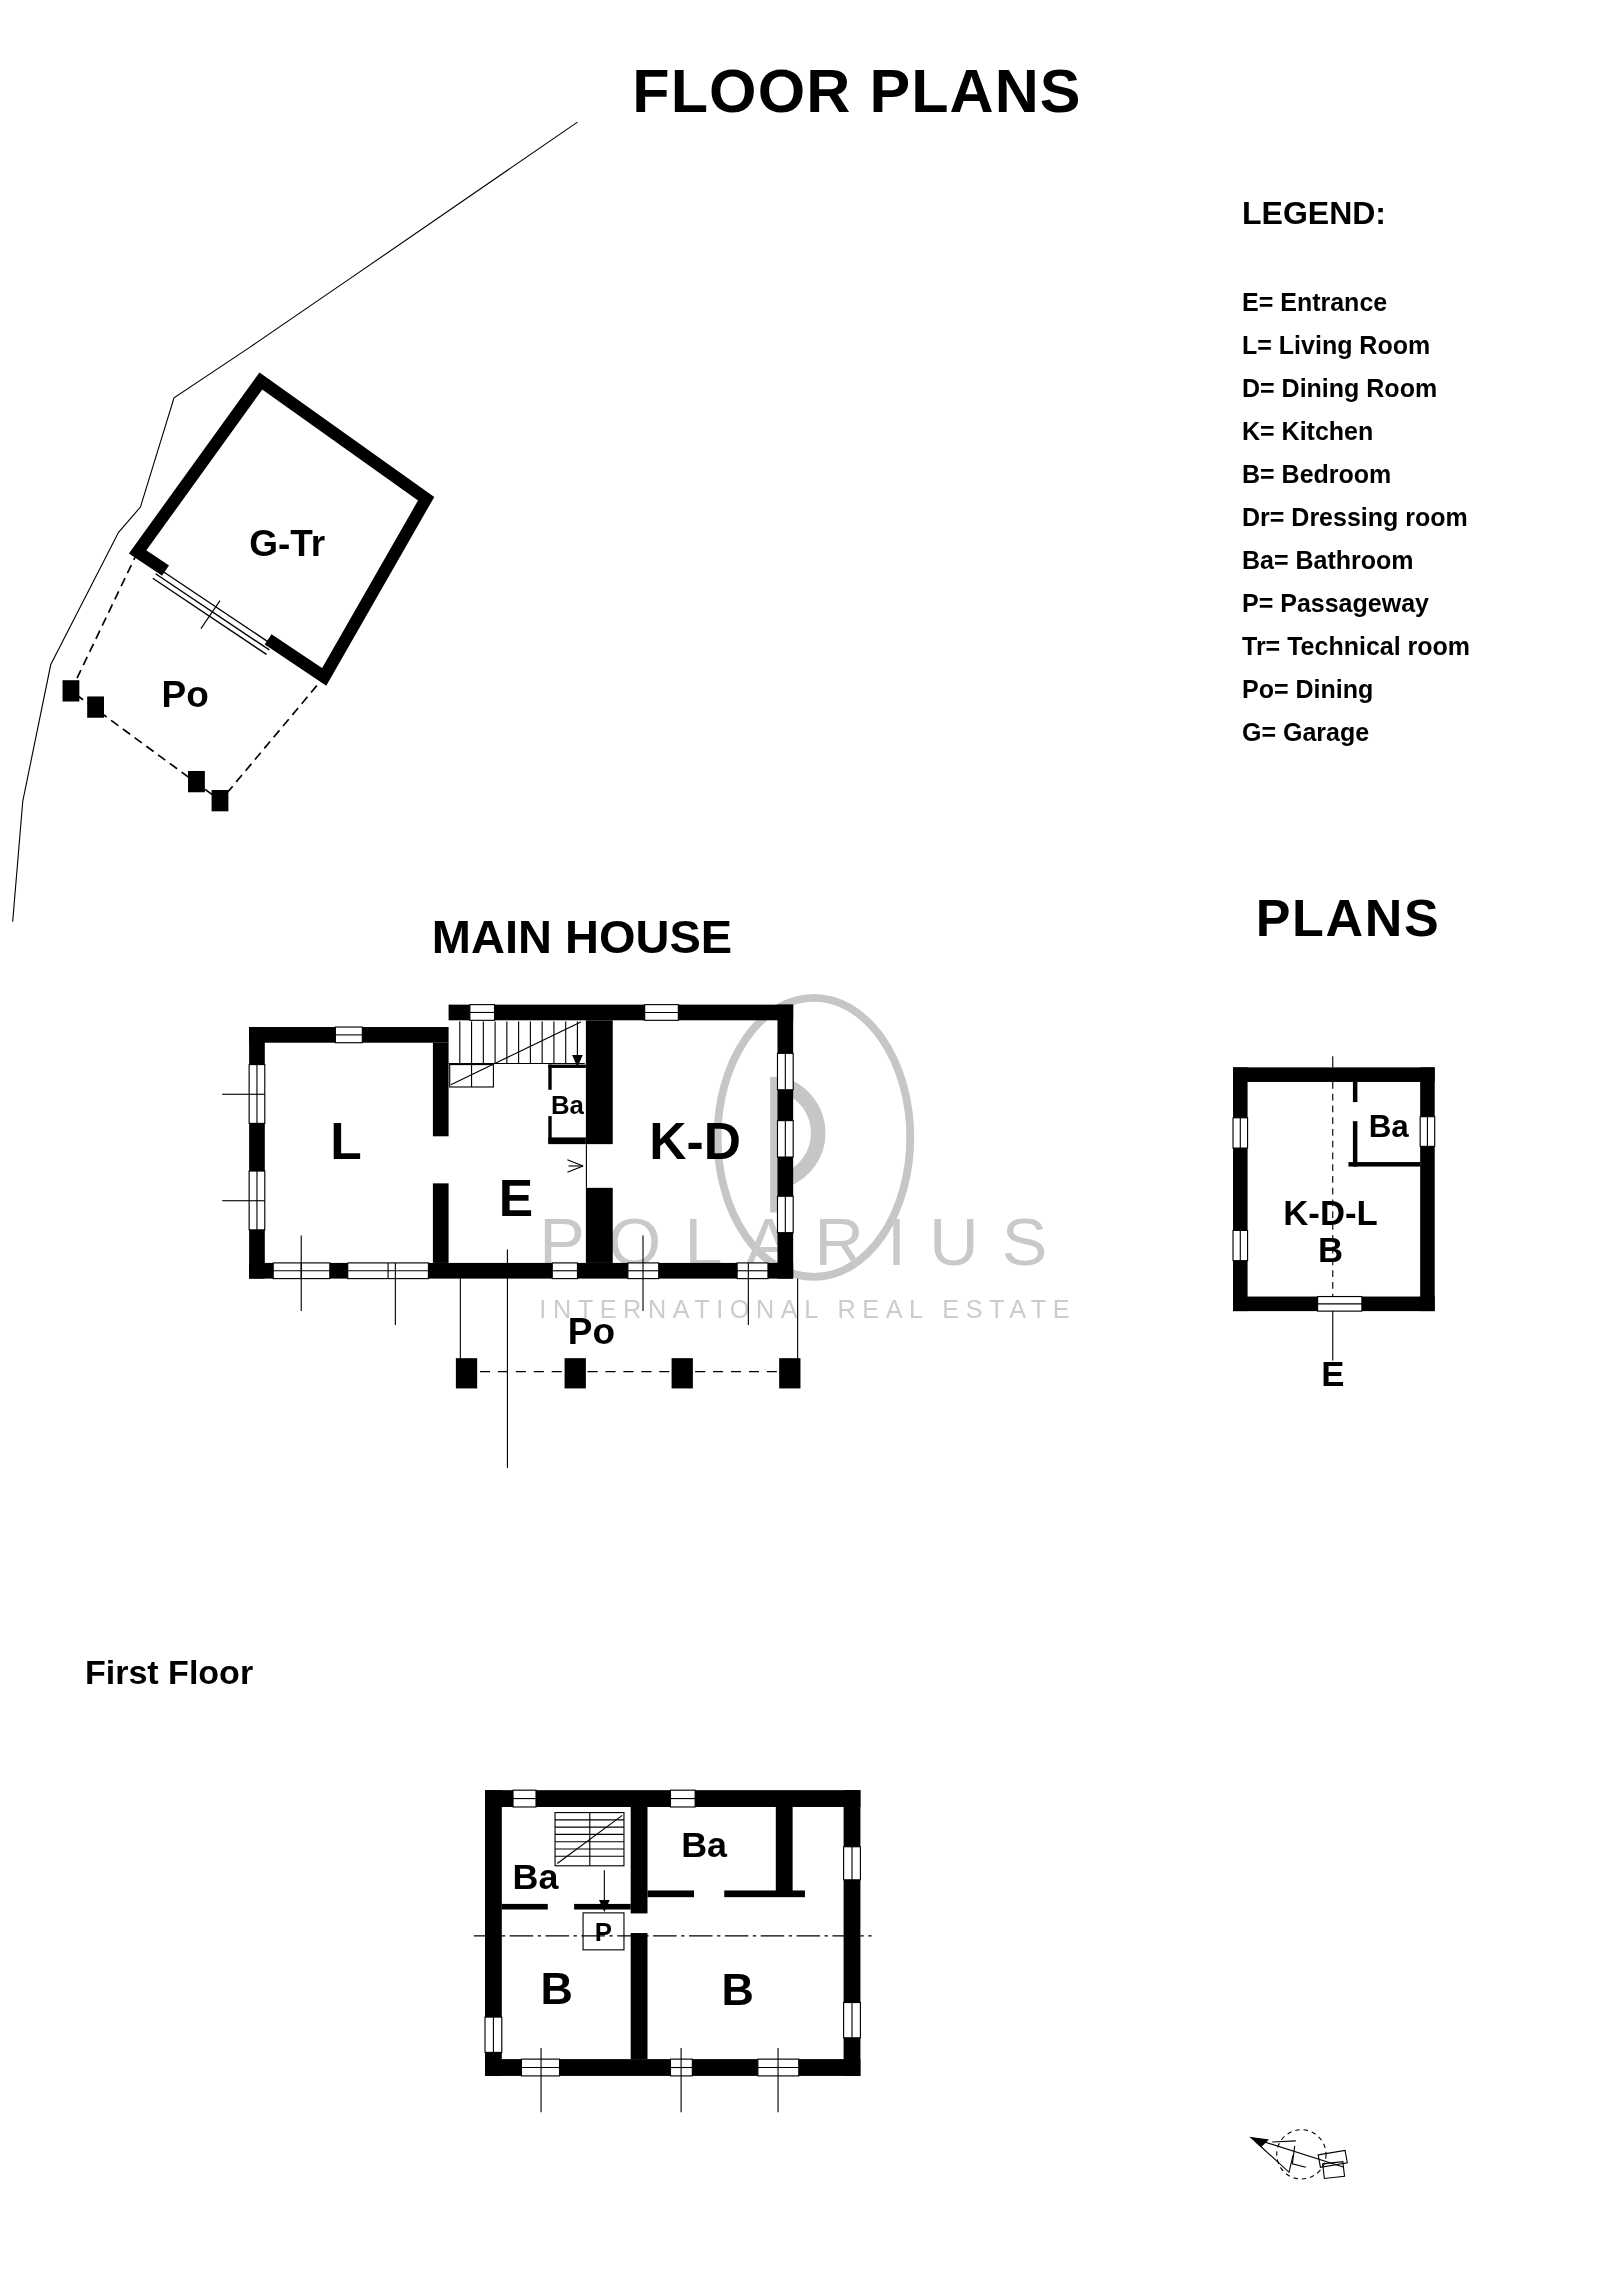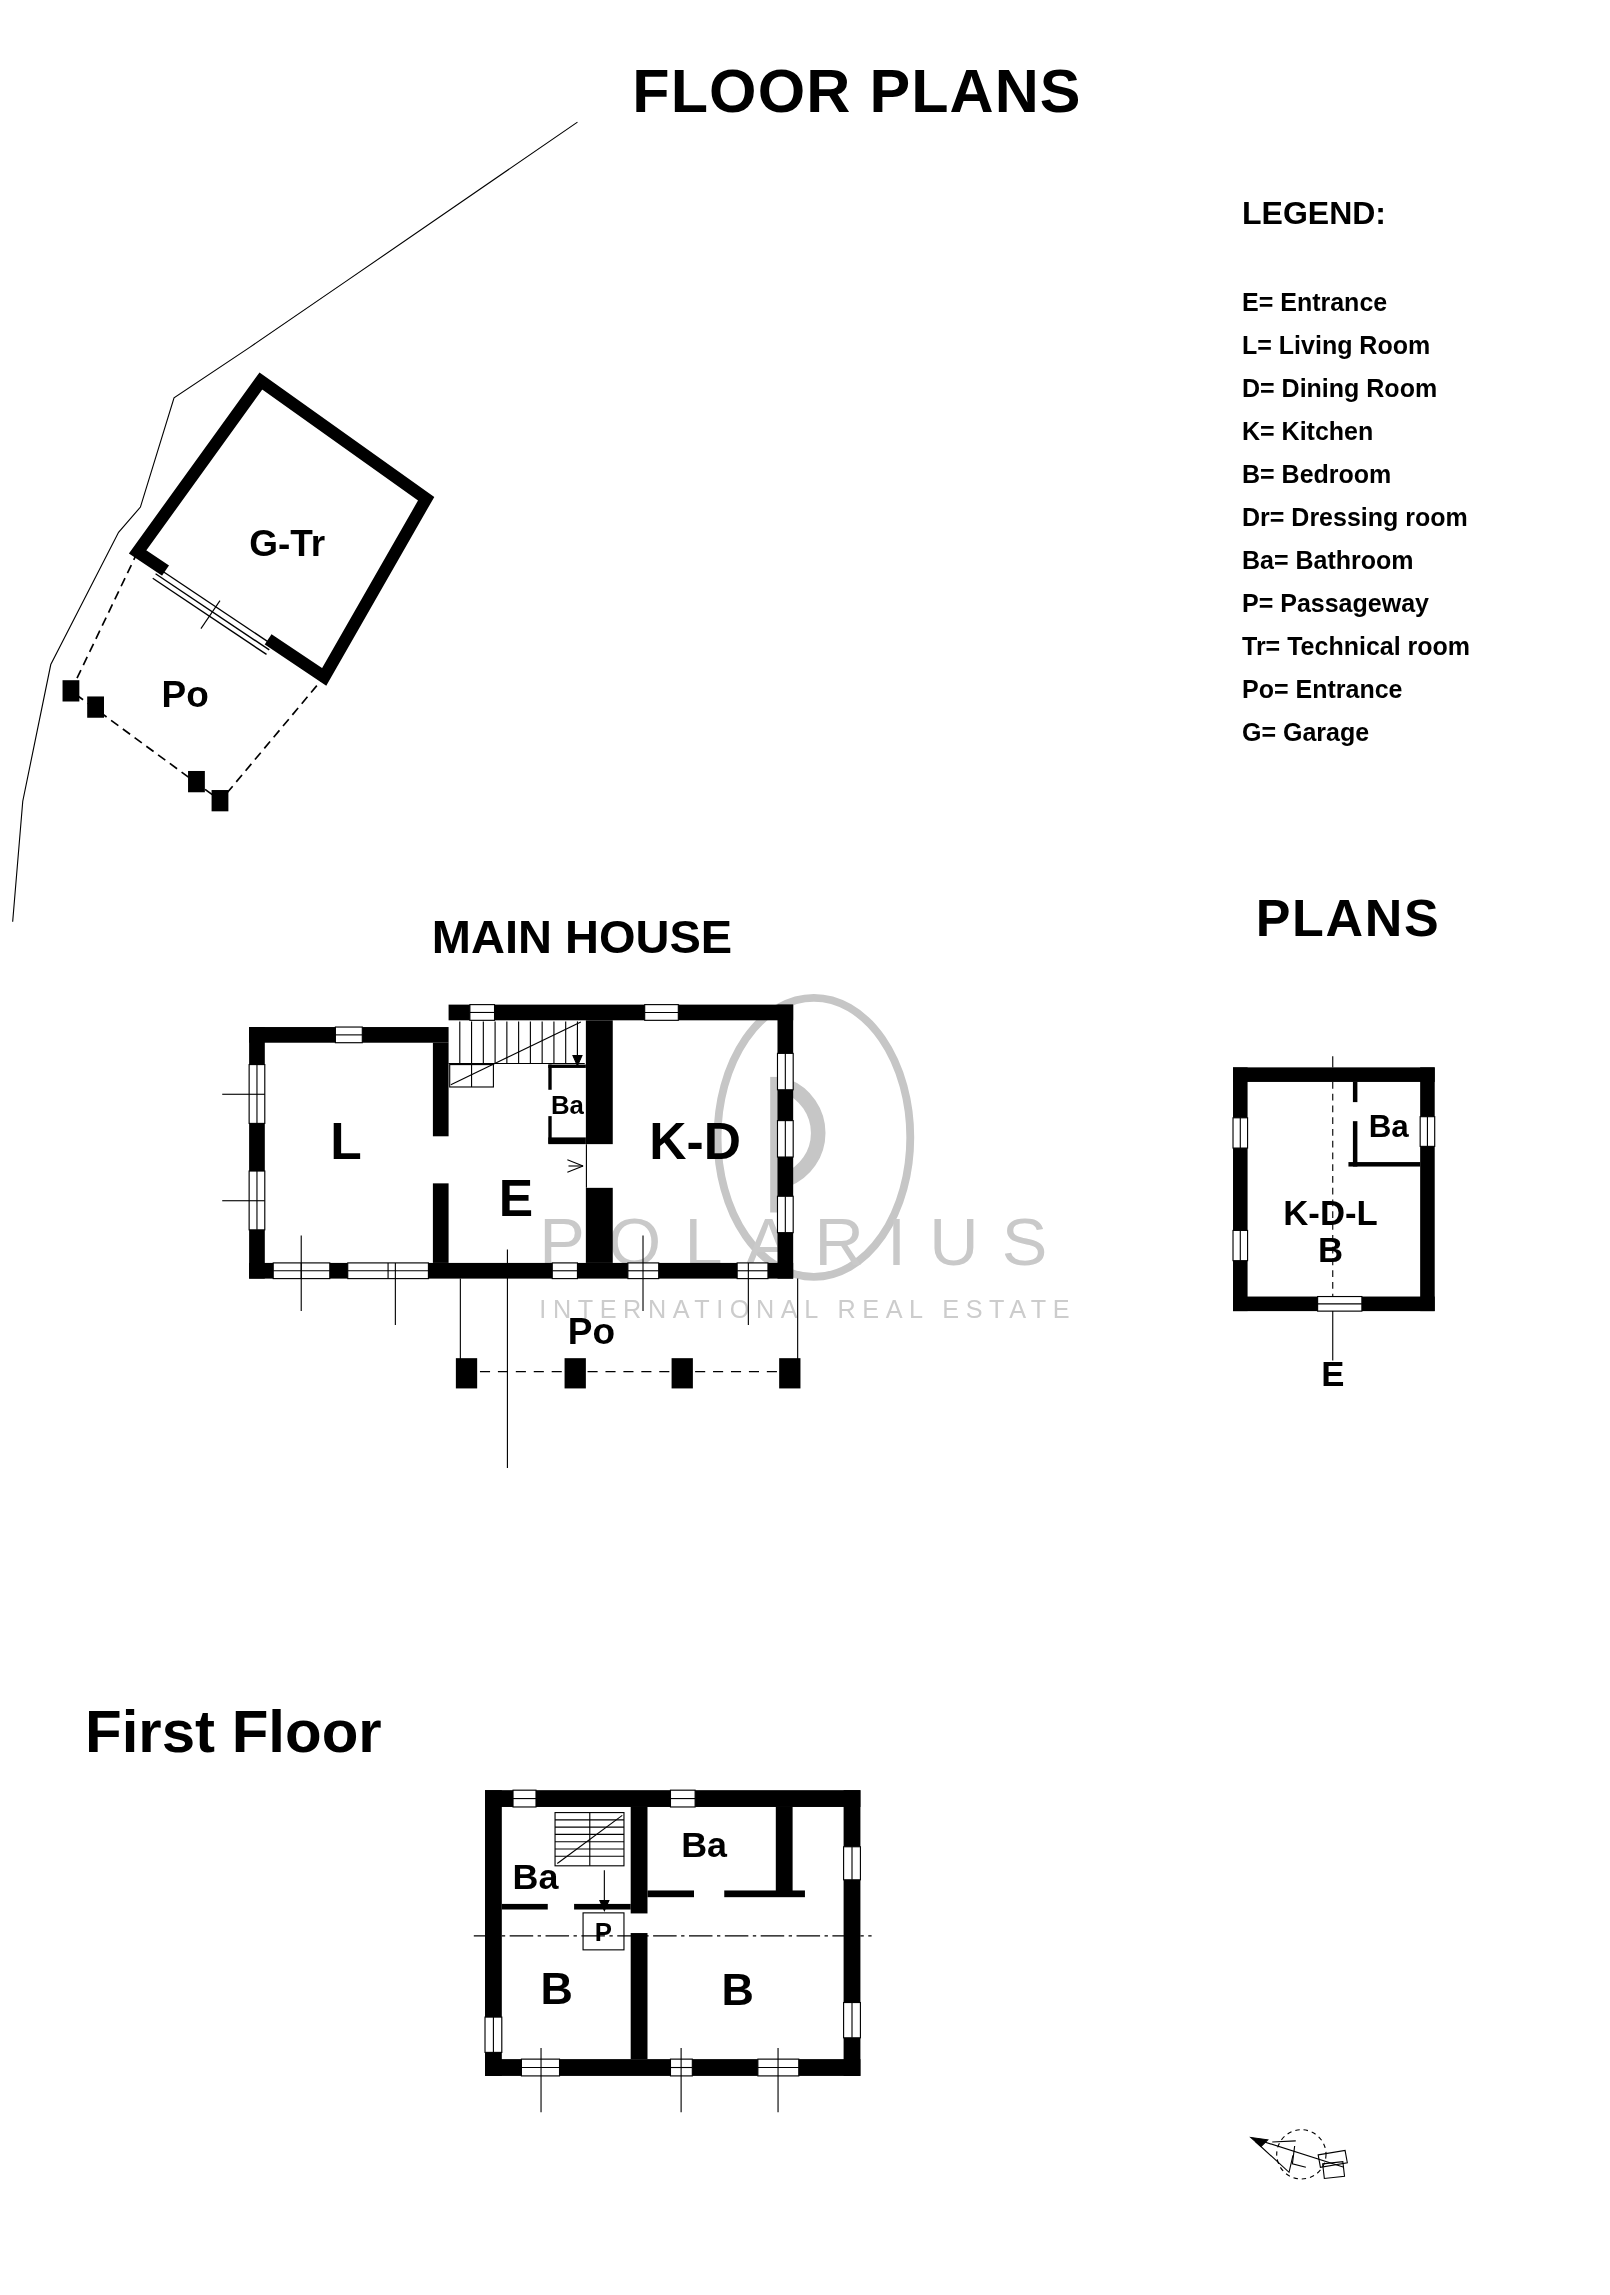--- a/index.html
+++ b/index.html
@@ -321,31 +321,31 @@
     </g>
   </svg>
 
   <div class="hd hd-title" style="left:857px;top:56px;">FLOOR PLANS</div>
 
 
   <div class="hd hd-sub hd-center" style="left:582px;top:909px;font-size:47px;">MAIN HOUSE</div>
 
   <div class="hd hd-sub hd-center" style="left:1348px;top:888px;font-size:52px;letter-spacing:1.7px;">PLANS</div>
 
-  <div class="hd hd-sub" style="left:85px;top:1653px;font-size:60px;margin-top:44px;">First Floor</div>
+  <div class="hd hd-sub" style="left:85px;top:1653px;font-size:34px;">First Floor</div>
 
   <div class="legend">
     <div class="legend-heading">LEGEND:</div>
     <div class="legend-item">E= Entrance</div>
     <div class="legend-item">L= Living Room</div>
     <div class="legend-item">D= Dining Room</div>
     <div class="legend-item">K= Kitchen</div>
     <div class="legend-item">B= Bedroom</div>
     <div class="legend-item">Dr= Dressing room</div>
     <div class="legend-item">Ba= Bathroom</div>
     <div class="legend-item">P= Passageway</div>
     <div class="legend-item">Tr= Technical room</div>
-    <div class="legend-item">Po= Entrance</div>
+    <div class="legend-item">Po= Dining</div>
     <div class="legend-item">G= Garage</div>
   </div>
 
 </div>
 
 
 </body></html>

